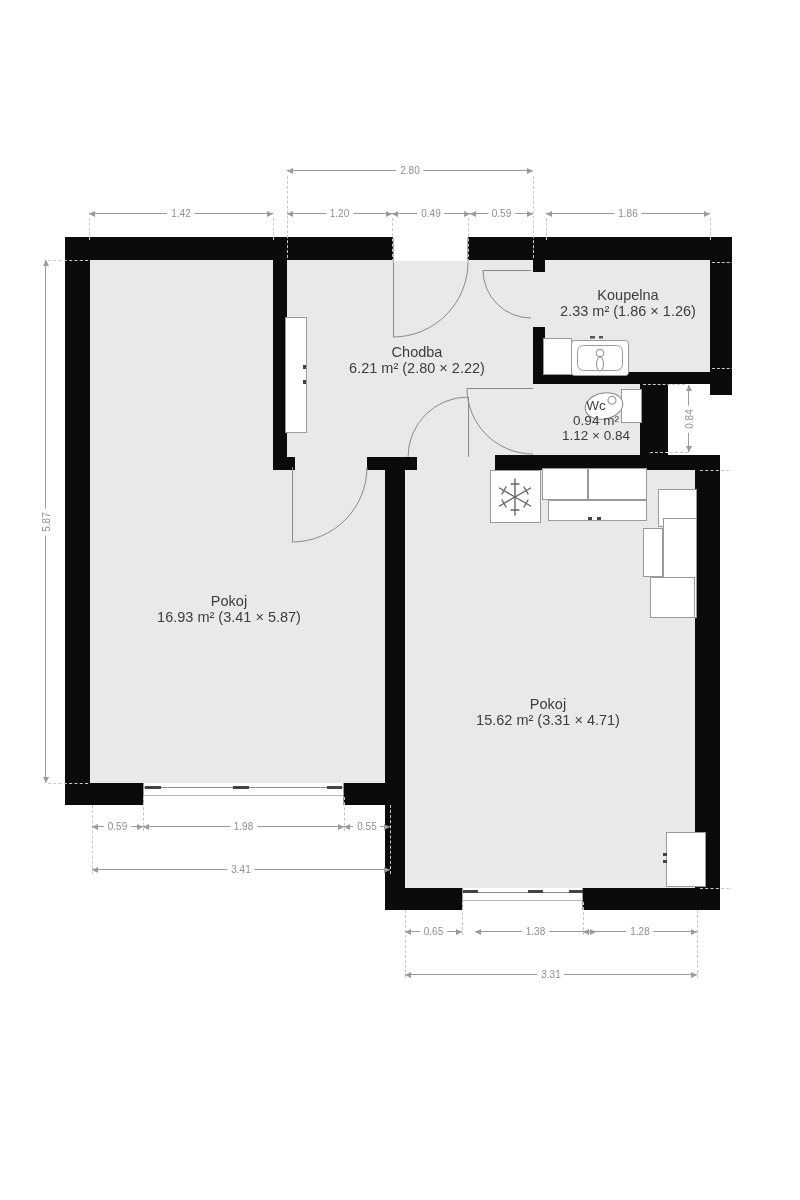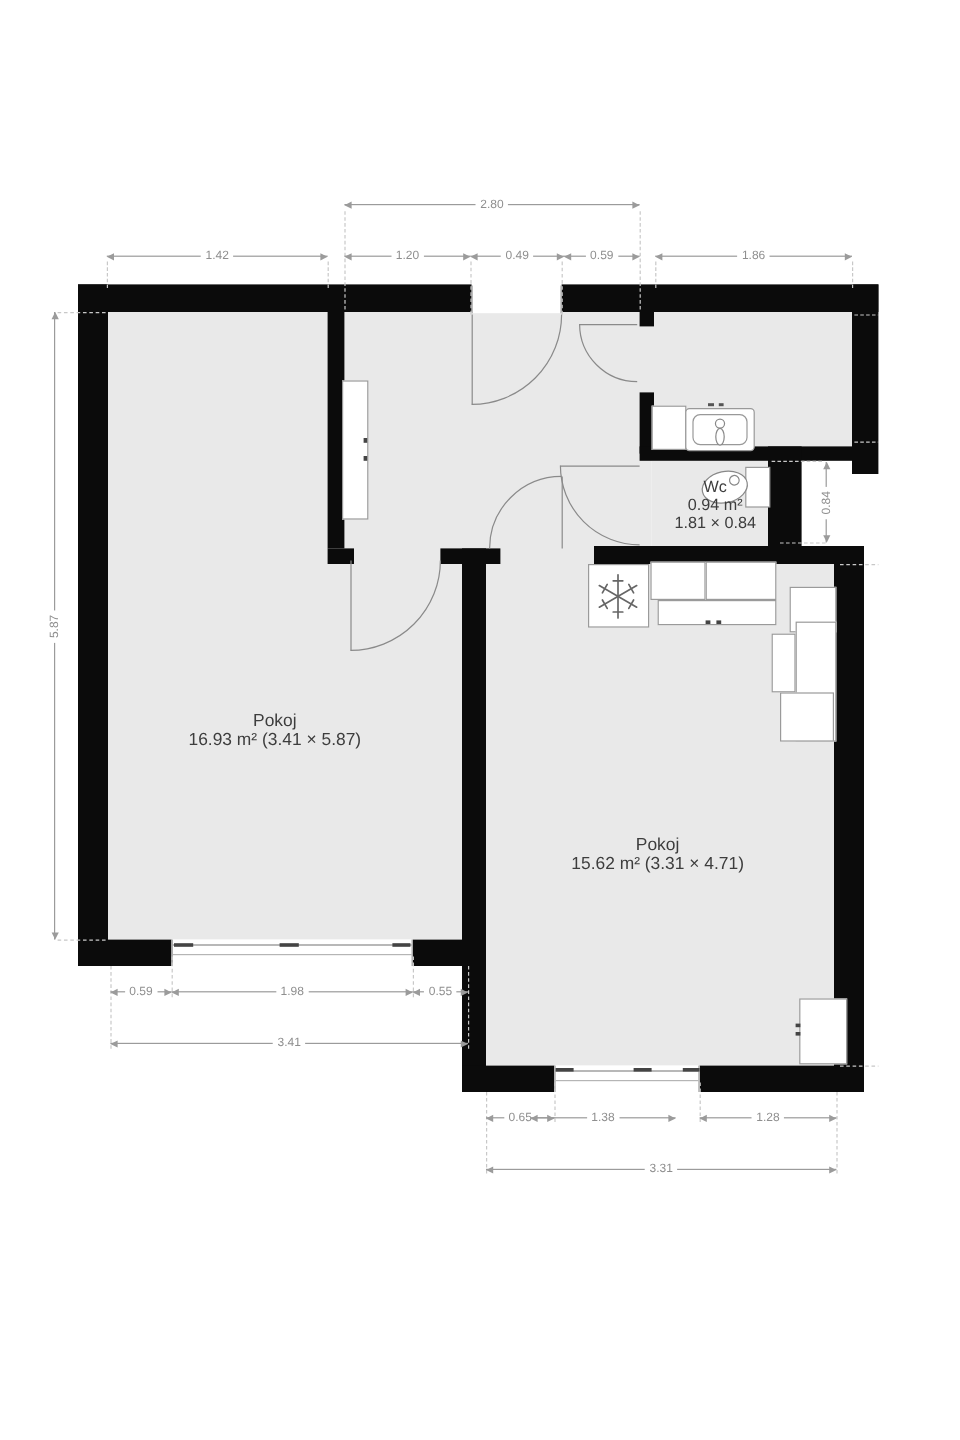--- a/index.html
+++ b/index.html
@@ -224,34 +224,42 @@
   <div class="hdim" style="left:344px;top:826px;width:46px;">
       <span>0.55</span>
     </div>
   <div class="hdim" style="left:92px;top:869px;width:298px;">
       <span>3.41</span>
     </div>
 
   <div class="hdim" style="left:405px;top:931px;width:57px;">
       <span>0.65</span>
     </div>
-  <div class="hdim" style="left:442px;top:931px;width:121px;">
+  <div class="hdim" style="left:475px;top:931px;width:121px;">
       <span>1.38</span>
     </div>
   <div class="hdim" style="left:583px;top:931px;width:114px;">
       <span>1.28</span>
     </div>
   <div class="hdim" style="left:405px;top:974px;width:292px;">
       <span>3.31</span>
     </div>
 
+  <div class="rlabel" style="left:628px;top:288px;">
+    <span class="rname">Koupelna</span>
+    <span>2.33 m² (1.86 × 1.26)</span>
+  </div>
+  <div class="rlabel" style="left:417px;top:345px;">
+    <span class="rname">Chodba</span>
+    <span>6.21 m² (2.80 × 2.22)</span>
+  </div>
   <div class="rlabel small" style="left:596px;top:398px;">
     <span class="rname">Wc</span>
     <span class="rname">0.94 m²</span>
-    <span>1.81 × 0.84</span>
+    <span>1.12 × 0.84</span>
   </div>
   <div class="rlabel" style="left:229px;top:594px;">
     <span class="rname">Pokoj</span>
     <span>16.93 m² (3.41 × 5.87)</span>
   </div>
   <div class="rlabel" style="left:548px;top:697px;">
     <span class="rname">Pokoj</span>
     <span>15.62 m² (3.31 × 4.71)</span>
   </div>
 

